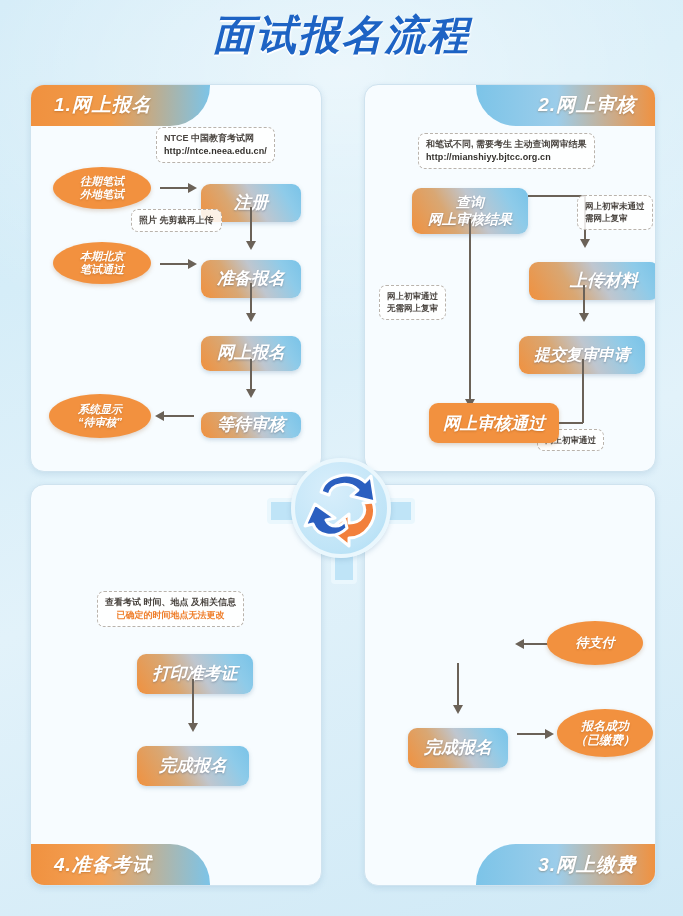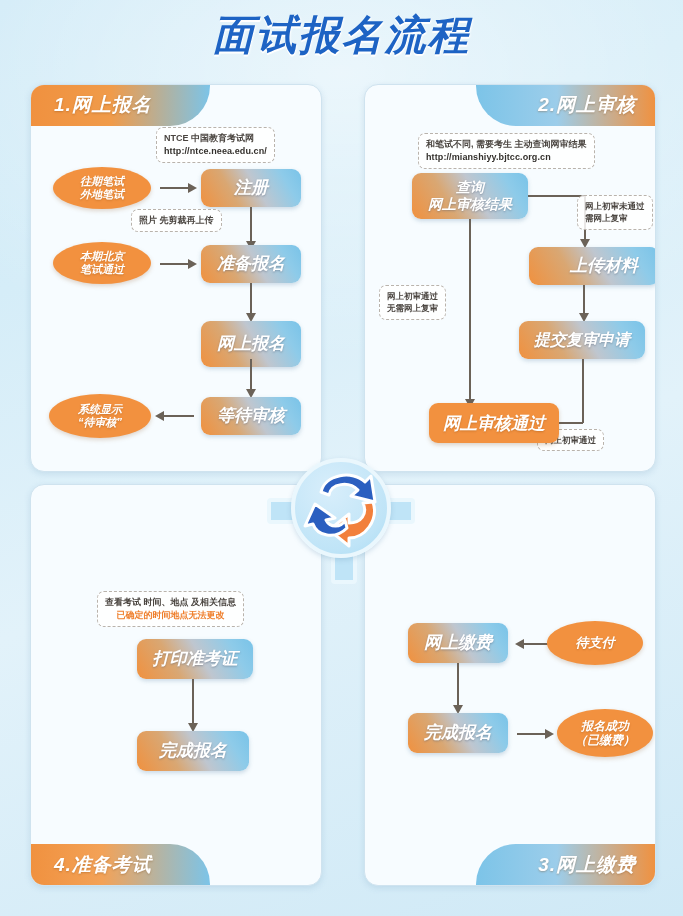--- a/index.html
+++ b/index.html
@@ -47,21 +47,21 @@
   
   .tab-br{right:-1px;bottom:-1px;padding-right:20px;padding-left:62px;
     background:linear-gradient(90deg,#7cc4e8 0%,#9ccdea 45%,#f0913f 100%);
     border-radius:40px 0 14px 0;justify-content:flex-end;}
 
   
   .box{position:absolute;display:flex;align-items:center;justify-content:center;
     text-align:center;border-radius:9px;color:#ffffff;font-weight:bold;font-style:italic;
     background:linear-gradient(60deg,#f0913f 0%,#d9a773 32%,#bfc6cf 55%,#8ecbe9 82%,#79c3e8 100%);
     box-shadow:0 2px 4px rgba(100,140,170,.3);
-    text-shadow:0 1px 2px rgba(80,90,110,.45);line-height:1.18;}
+    text-shadow:0 1px 2px rgba(80,90,110,.45);line-height:1.18;margin-top:15px;}
   .ell{position:absolute;display:flex;align-items:center;justify-content:center;
     text-align:center;border-radius:50%;background:#f2913f;color:#ffffff;
     font-weight:bold;font-style:italic;line-height:1.2;
     box-shadow:0 2px 4px rgba(150,100,50,.25);
     text-shadow:0 1px 2px rgba(150,80,20,.4);}
   .solid-orange{position:absolute;display:flex;align-items:center;justify-content:center;
     text-align:center;border-radius:9px;background:#f2913f;color:#ffffff;
     font-weight:bold;font-style:italic;box-shadow:0 2px 4px rgba(150,100,50,.28);
     text-shadow:0 1px 2px rgba(150,80,20,.4);margin-left:29px;}
 
@@ -135,26 +135,26 @@
   </div>
 
   <div class="box" style="left:170px;top:160px;width:100px;height:38px;font-size:17px;">准备报名</div>
 
   <div class="ah" style="left:129px;top:178px;width:28px;"></div>
   <div class="tip tip-r" style="left:157px;top:174px;"></div>
 
   <div class="av" style="left:219px;top:198px;height:30px;"></div>
   <div class="tip tip-d" style="left:215px;top:228px;"></div>
 
-  <div class="box" style="left:170px;top:236px;width:100px;height:46px;font-size:17px;">网上报名</div>
+  <div class="box" style="left:170px;top:236px;width:100px;height:35px;font-size:17px;">网上报名</div>
 
   <div class="av" style="left:219px;top:274px;height:30px;"></div>
   <div class="tip tip-d" style="left:215px;top:304px;"></div>
 
-  <div class="box" style="left:170px;top:312px;width:100px;height:38px;font-size:17px;">等待审核</div>
+  <div class="box" style="left:170px;top:312px;width:100px;height:26px;font-size:17px;">等待审核</div>
 
   <div class="ah" style="left:133px;top:330px;width:30px;"></div>
   <div class="tip tip-l" style="left:124px;top:326px;"></div>
 
   <div class="ell" style="left:18px;top:309px;width:102px;height:44px;font-size:11px;">
     <div>
       <div>系统显示</div>
       <div>“待审核”</div>
     </div>
   </div>
@@ -220,21 +220,20 @@
 
   <div class="av" style="left:161px;top:194px;height:44px;"></div>
   <div class="tip tip-d" style="left:157px;top:238px;"></div>
 
   <div class="box" style="left:106px;top:246px;width:112px;height:40px;font-size:17px;">完成报名</div>
 </div>
 
 <div class="panel" id="panel3">
   <div class="ptab tab-br">3.网上缴费</div>
 
-  <div class="box" style="left:43px;top:138px;width:100px;height:40px;font-size:17px;">网上缴费</div>
 
   <div class="ah" style="left:159px;top:158px;width:28px;"></div>
   <div class="tip tip-l" style="left:150px;top:154px;"></div>
 
   <div class="ell" style="left:182px;top:136px;width:96px;height:44px;font-size:13px;">
     <div>待支付</div>
   </div>
 
   <div class="av" style="left:92px;top:178px;height:42px;"></div>
   <div class="tip tip-d" style="left:88px;top:220px;"></div>

